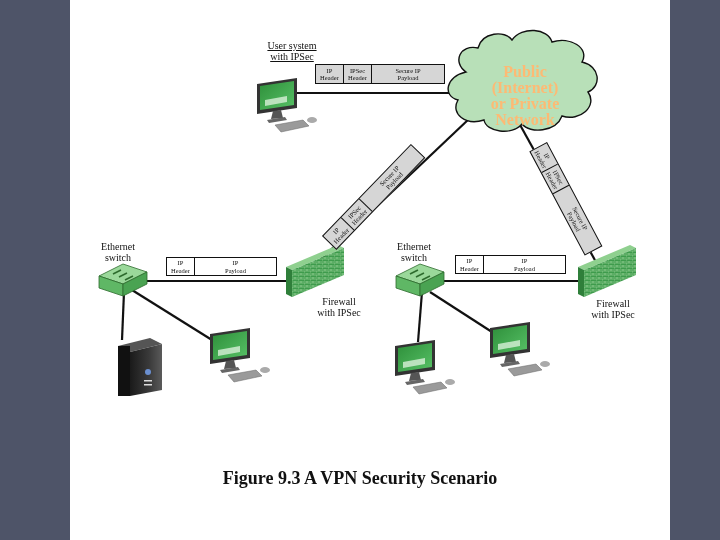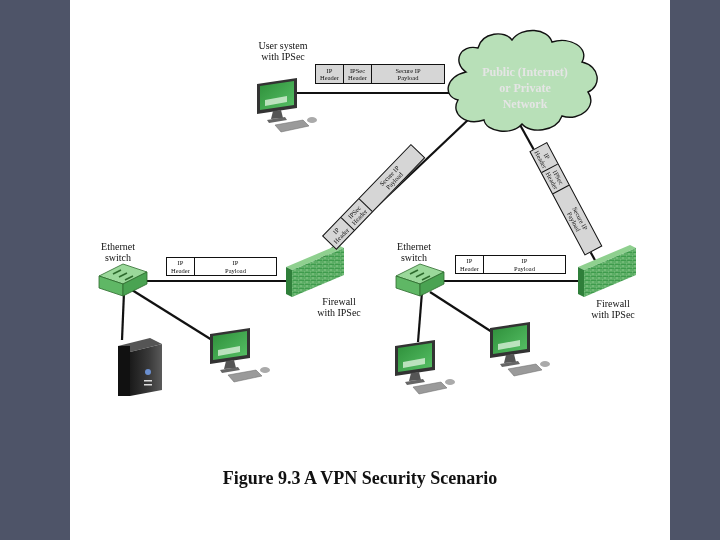--- a/index.html
+++ b/index.html
@@ -4,21 +4,21 @@
 <style>
   html,body{margin:0;padding:0;}
   body{width:720px;height:540px;background:#4e5468;position:relative;overflow:hidden;font-family:"Liberation Serif","DejaVu Serif",serif;}
   #page{position:absolute;left:70px;top:0;width:600px;height:540px;background:#ffffff;}
   #diagram{position:absolute;left:0;top:0;width:720px;height:540px;}
   .lbl{position:absolute;font-family:"Liberation Serif","DejaVu Serif",serif;font-size:10px;line-height:11px;color:#111;text-align:center;}
   .pkt{position:absolute;display:flex;border:1.5px solid #111;box-sizing:border-box;background:#d6d6d6;}
   .pkt.plain{background:#ffffff;}
   .cell{border-right:1.2px solid #111;box-sizing:border-box;font-size:6.5px;line-height:7.5px;text-align:center;display:flex;align-items:center;justify-content:center;color:#111;padding:0 1px;white-space:pre-line;}
   .cell:last-child{border-right:none;}
-  .cloud-text{position:absolute;font-family:"Liberation Serif","DejaVu Serif",serif;font-weight:bold;font-size:12px;line-height:16px;text-align:center;color:#e5e5e5;white-space:pre-line;}
+  .cloud-text{position:absolute;font-family:"Liberation Serif","DejaVu Serif",serif;font-weight:bold;font-size:16px;line-height:16px;text-align:center;color:#fdba74;white-space:pre-line;}
   .caption{position:absolute;left:0;width:720px;top:468px;text-align:center;font-family:"Liberation Serif","DejaVu Serif",serif;font-weight:bold;font-size:18px;color:#111;}
   .rot{position:absolute;transform-origin:0 0;}
 </style>
 </head>
 <body>
 
 <div id="page"></div>
 
 <svg id="diagram" viewBox="0 0 720 540" xmlns="http://www.w3.org/2000/svg">
   <defs>
@@ -87,21 +87,21 @@
     <circle cx="148" cy="372" r="3" fill="#6a8fd0"></circle>
     <rect x="144" y="380" width="8" height="1.5" fill="#ddd"></rect>
     <rect x="144" y="384" width="8" height="1.5" fill="#ddd"></rect>
   </g>
 </svg>
 
 <div class="cloud-text" style="left:470px;top:64px;width:110px;">Public (Internet)
 or Private
 Network</div>
 
-<div class="lbl" style="left:248px;top:40px;width:70px;white-space:pre-line;">User system
+<div class="lbl" style="left:257px;top:40px;width:70px;white-space:pre-line;text-decoration:underline;">User system
 with IPSec</div>
 <div class="lbl" style="left:88px;top:241px;width:60px;white-space:pre-line;">Ethernet
 switch</div>
 <div class="lbl" style="left:384px;top:241px;width:60px;white-space:pre-line;">Ethernet
 switch</div>
 <div class="lbl" style="left:306px;top:296px;width:66px;white-space:pre-line;">Firewall
 with IPSec</div>
 <div class="lbl" style="left:580px;top:298px;width:66px;white-space:pre-line;">Firewall
 with IPSec</div>
 

